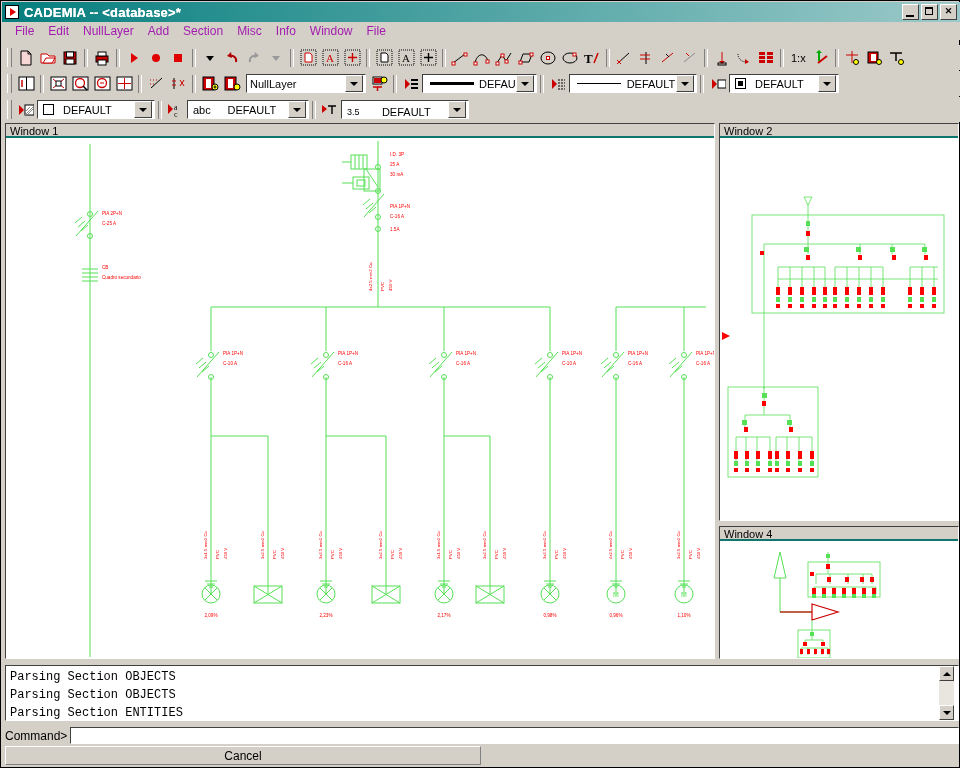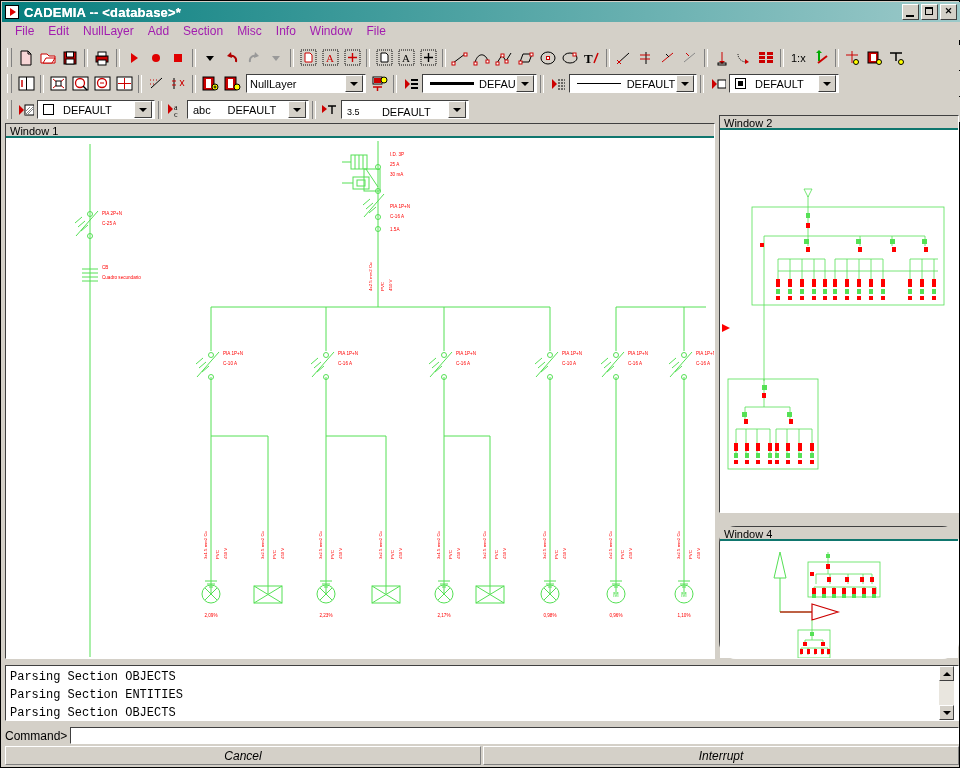--- a/index.html
+++ b/index.html
@@ -81,22 +81,22 @@
 
   
   .cadwin{position:absolute;background:#fff;box-sizing:border-box;
           border-top:1px solid #404040;border-left:1px solid #404040;
           border-right:1px solid #fff;border-bottom:1px solid #fff;}
   .cadtitle{height:14px;background:#d4d0c8;color:#000;font-size:11px;
             padding-left:4px;line-height:14px;box-sizing:border-box;
             border-bottom:2px solid #0f766e;}
   .cadcanvas{position:absolute;left:0;right:0;top:15px;bottom:0;background:#fff;overflow:hidden;}
   #win1{left:4px;top:122px;width:710px;height:536px;}
-  #win2{left:718px;top:114px;width:240px;height:398px;}
-  #win4{left:718px;top:525px;width:240px;height:133px;border-radius:17px;}
+  #win2{left:718px;top:122px;width:240px;height:398px;}
+  #win4{left:718px;top:525px;width:240px;height:133px;}
 
   
   .console{position:absolute;left:4px;top:664px;width:954px;height:56px;
            background:#fff;box-sizing:border-box;
            border-top:1px solid #404040;border-left:1px solid #404040;
            border-right:1px solid #fff;border-bottom:1px solid #fff;
            font-family:"Liberation Mono",monospace;font-size:12px;
            padding:2px 4px;overflow:hidden;color:#000;}
   .console div{line-height:18px;white-space:pre;}
   .scroll{position:absolute;right:5px;top:665px;width:15px;height:54px;background:#d4d0c8;}
@@ -112,21 +112,21 @@
   .cmdlabel{font-size:12px;color:#000;padding-right:3px;font-family:"Liberation Sans",sans-serif;}
   .cmdinput{flex:1;height:17px;background:#fff;box-sizing:border-box;
             border-top:1px solid #404040;border-left:1px solid #404040;
             border-right:1px solid #fff;border-bottom:1px solid #fff;}
 
   .btnrow{position:absolute;left:4px;top:745px;width:954px;height:19px;display:flex;}
   .flatbtn{height:19px;background:#d4d0c8;box-sizing:border-box;
            border-top:1px solid #fff;border-left:1px solid #fff;
            border-right:1px solid #808080;border-bottom:1px solid #808080;
            display:flex;align-items:center;justify-content:center;
-           font-size:12px;color:#000;font-style:italic;}
+           font-size:12px;color:#000;}
   .gap{width:2px;}
 </style>
 </head>
 <body>
 
 <div id="app">
 
   <div class="titlebar">
     <div class="title-ico"></div>
     <div class="title-txt">CADEMIA -- &lt;database&gt;*</div>
@@ -974,33 +974,32 @@
               <rect x="101" y="107" width="3" height="5"></rect>
             <rect x="107" y="107" width="3" height="5"></rect>
           </g>
         </g>
       </svg>
     </div>
   </div>
 
   <div class="console">
     <div>Parsing Section OBJECTS</div>
+    <div>Parsing Section OBJECTS</div>
     <div>Parsing Section ENTITIES</div>
-    <div>Parsing Section OBJECTS</div>
   </div>
   <div class="scroll">
     <div class="sbtn up"></div>
     <div class="strack"></div>
     <div class="sbtn dn" style="position:absolute;bottom:0;left:0;"></div>
   </div>
 
   <div class="cmdrow">
     <div class="cmdlabel">Command&gt;</div>
     <div class="cmdinput"></div>
   </div>
 
   <div class="btnrow">
     <div class="flatbtn" style="width:476px;">Cancel</div>
     <div class="gap"></div>
-    <div class="flatbtn" style="flex:1;">Interrupt</div>
   </div>
 
 </div>
 
 </body></html>

